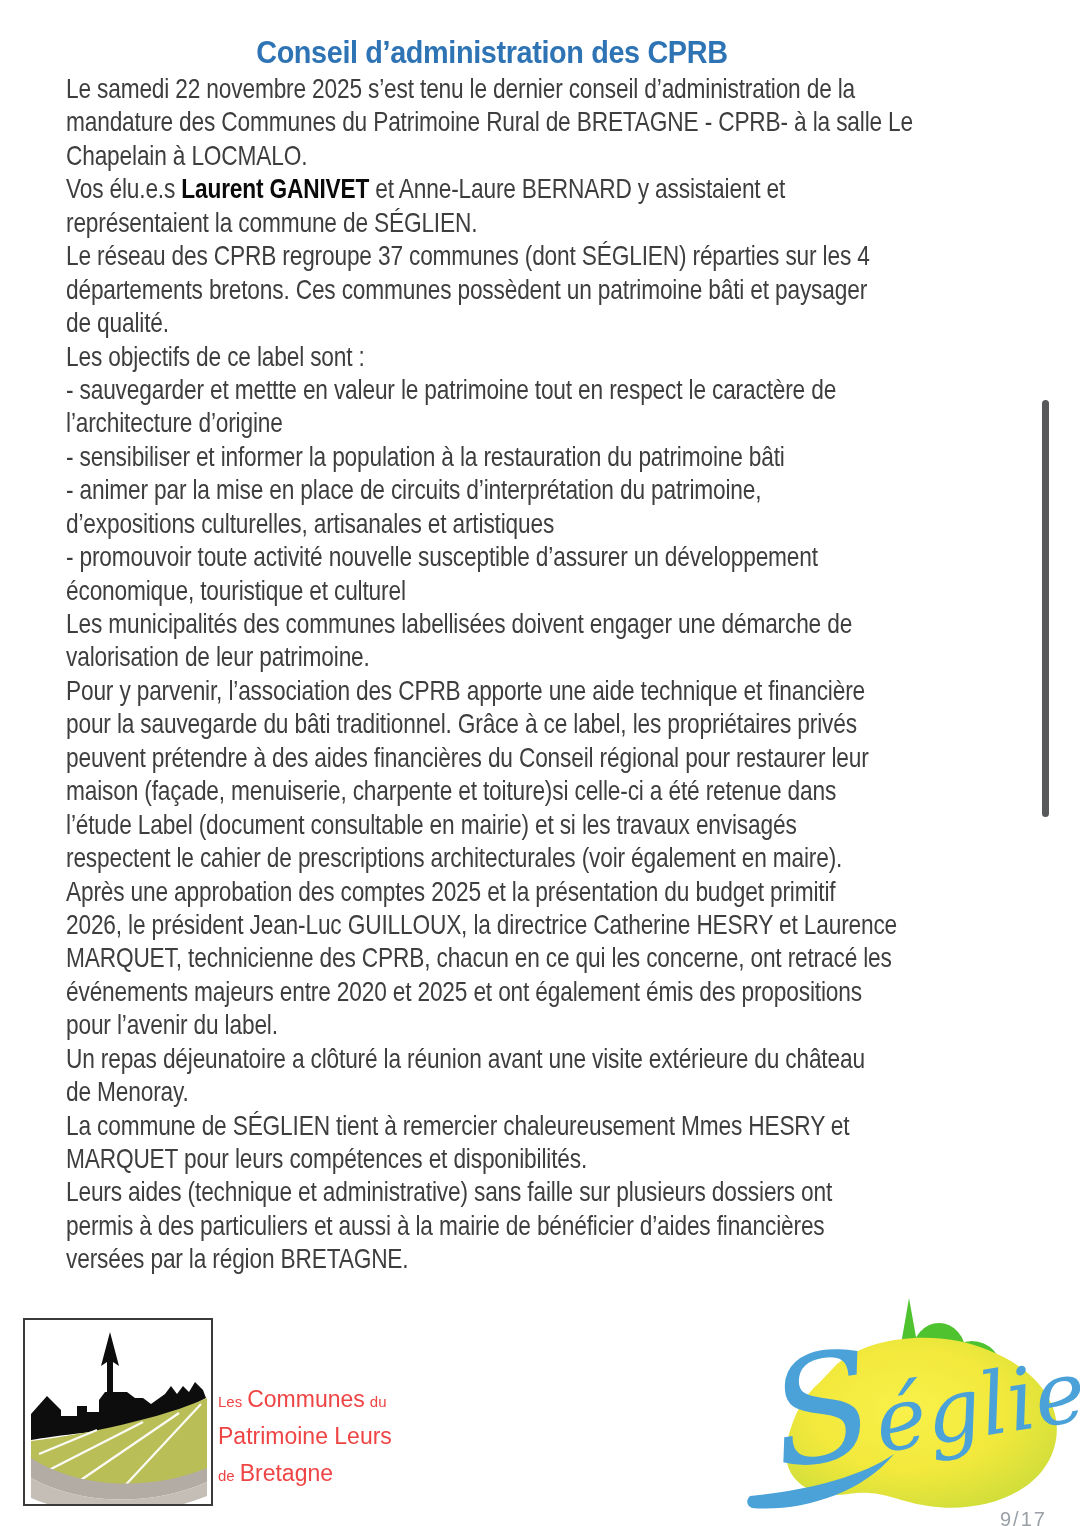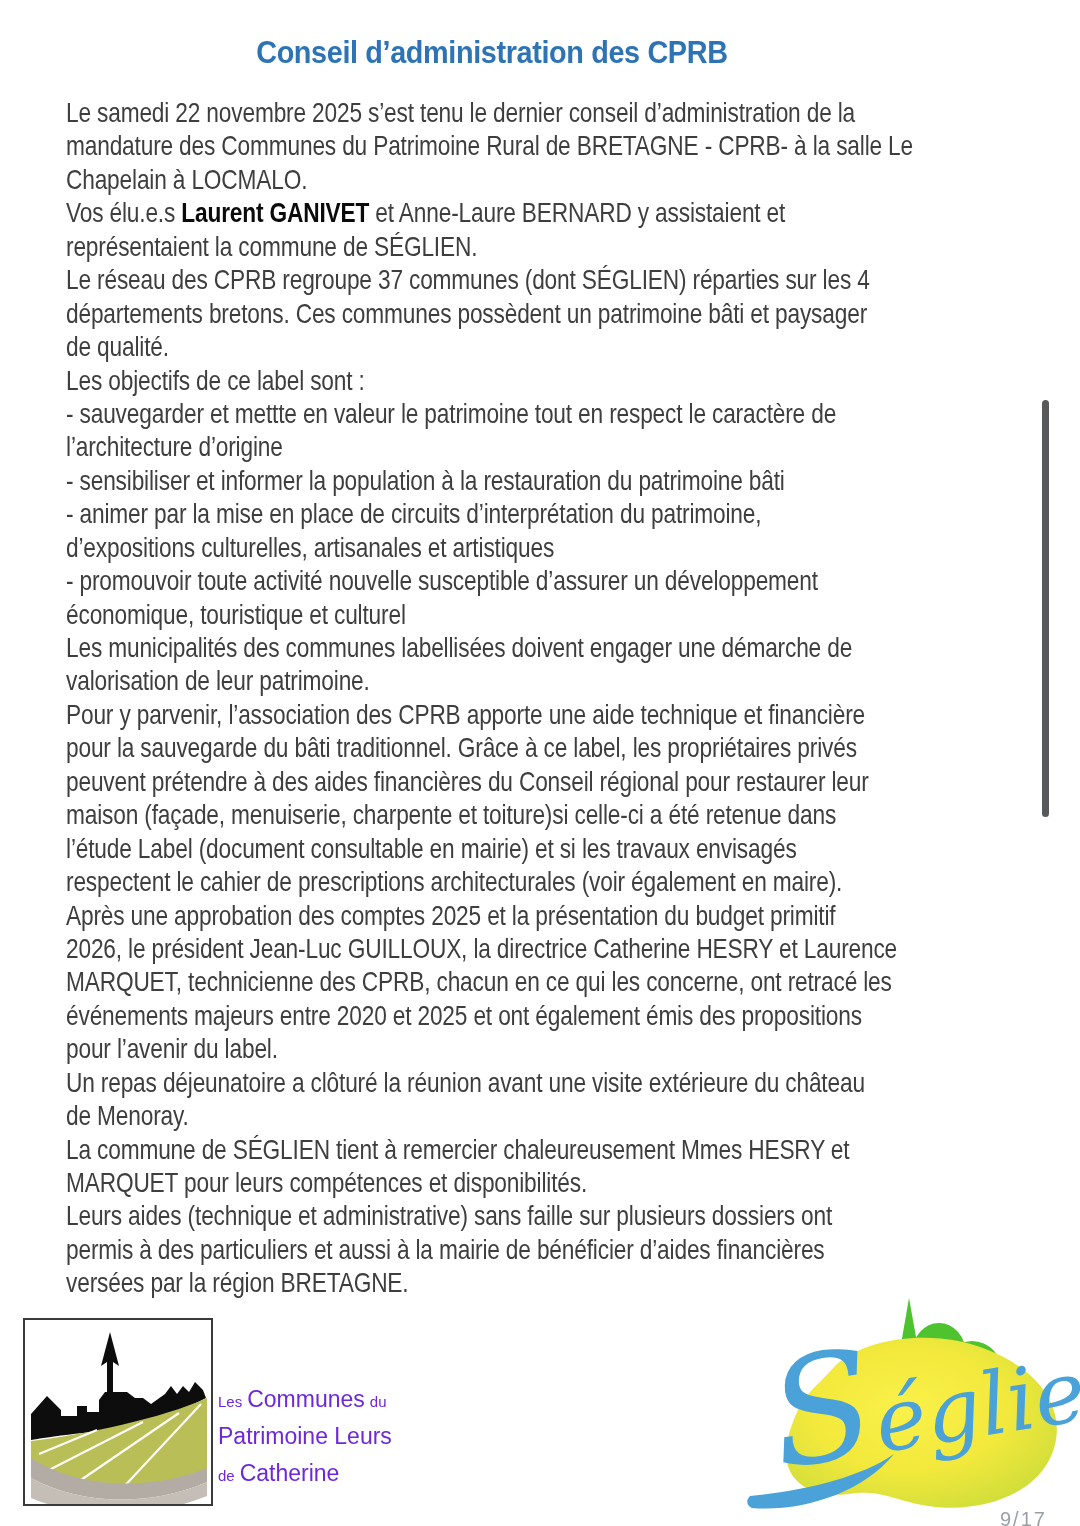--- a/index.html
+++ b/index.html
@@ -5,33 +5,33 @@
   html,body{margin:0;padding:0;}
   body{
     width:1080px;height:1526px;background:#ffffff;position:relative;
     overflow:hidden;font-family:"Liberation Sans",sans-serif;
   }
   .title-wrap{position:absolute;top:34px;left:0;width:984px;text-align:center;}
   .title-text{
     display:inline-block;font-size:32px;font-weight:bold;color:#2e74b5;
     transform:scaleX(0.90);transform-origin:50% 50%;letter-spacing:-0.4px;white-space:nowrap;
   }
-  .article{position:absolute;left:66px;top:96px;width:1000px;color:#3e3e3e;}
+  .article{position:absolute;left:66px;top:72px;width:1000px;color:#3e3e3e;}
   .line{
     height:33.45px;line-height:33.45px;font-size:27.5px;white-space:nowrap;
     transform:scaleX(0.825);transform-origin:0 50%;letter-spacing:-0.2px;
   }
   .line .emph{color:#0a0a0a;font-weight:bold;}
   .scrollbar-thumb{
     position:absolute;left:1042px;top:400px;width:7px;height:417px;
     background:#58595b;border-radius:4px;
   }
   .cprb-logo{position:absolute;left:23px;top:1318px;width:190px;height:188px;}
   .cprb-text{
-    position:absolute;left:218px;top:1382px;color:#6d28d9;line-height:34px;white-space:nowrap;
+    position:absolute;left:218px;top:1382px;color:#ef4444;line-height:34px;white-space:nowrap;
   }
   .cprb-text .lg{font-size:23px;}
   .cprb-text .sm{font-size:15px;}
   .cprb-text .gap{display:inline-block;width:5px;}
   .seglien-logo{position:absolute;left:742px;top:1292px;width:338px;height:232px;}
   .page-fragment{
     position:absolute;left:1000px;top:1508px;font-size:20px;color:#9aa0a6;
     letter-spacing:2px;white-space:nowrap;
   }
 </style>
@@ -112,21 +112,21 @@
 </svg>
 
 <div class="cprb-text">
   <div>
     <span class="sm">Les</span><span class="gap"></span><span class="lg">Communes</span><span class="gap"></span><span class="sm">du</span>
   </div>
   <div>
     <span class="lg">Patrimoine Leurs</span>
   </div>
   <div>
-    <span class="sm">de</span><span class="gap"></span><span class="lg">Catherine</span>
+    <span class="sm">de</span><span class="gap"></span><span class="lg">Bretagne</span>
   </div>
 </div>
 
 <svg class="seglien-logo" viewBox="0 0 338 232" xmlns="http://www.w3.org/2000/svg">
   <defs>
     <radialGradient id="blobGrad" cx="45%" cy="42%" r="65%">
       <stop offset="0%" stop-color="#f9f04a"></stop>
       <stop offset="55%" stop-color="#f3e93c"></stop>
       <stop offset="100%" stop-color="#cfdd3a"></stop>
     </radialGradient>

